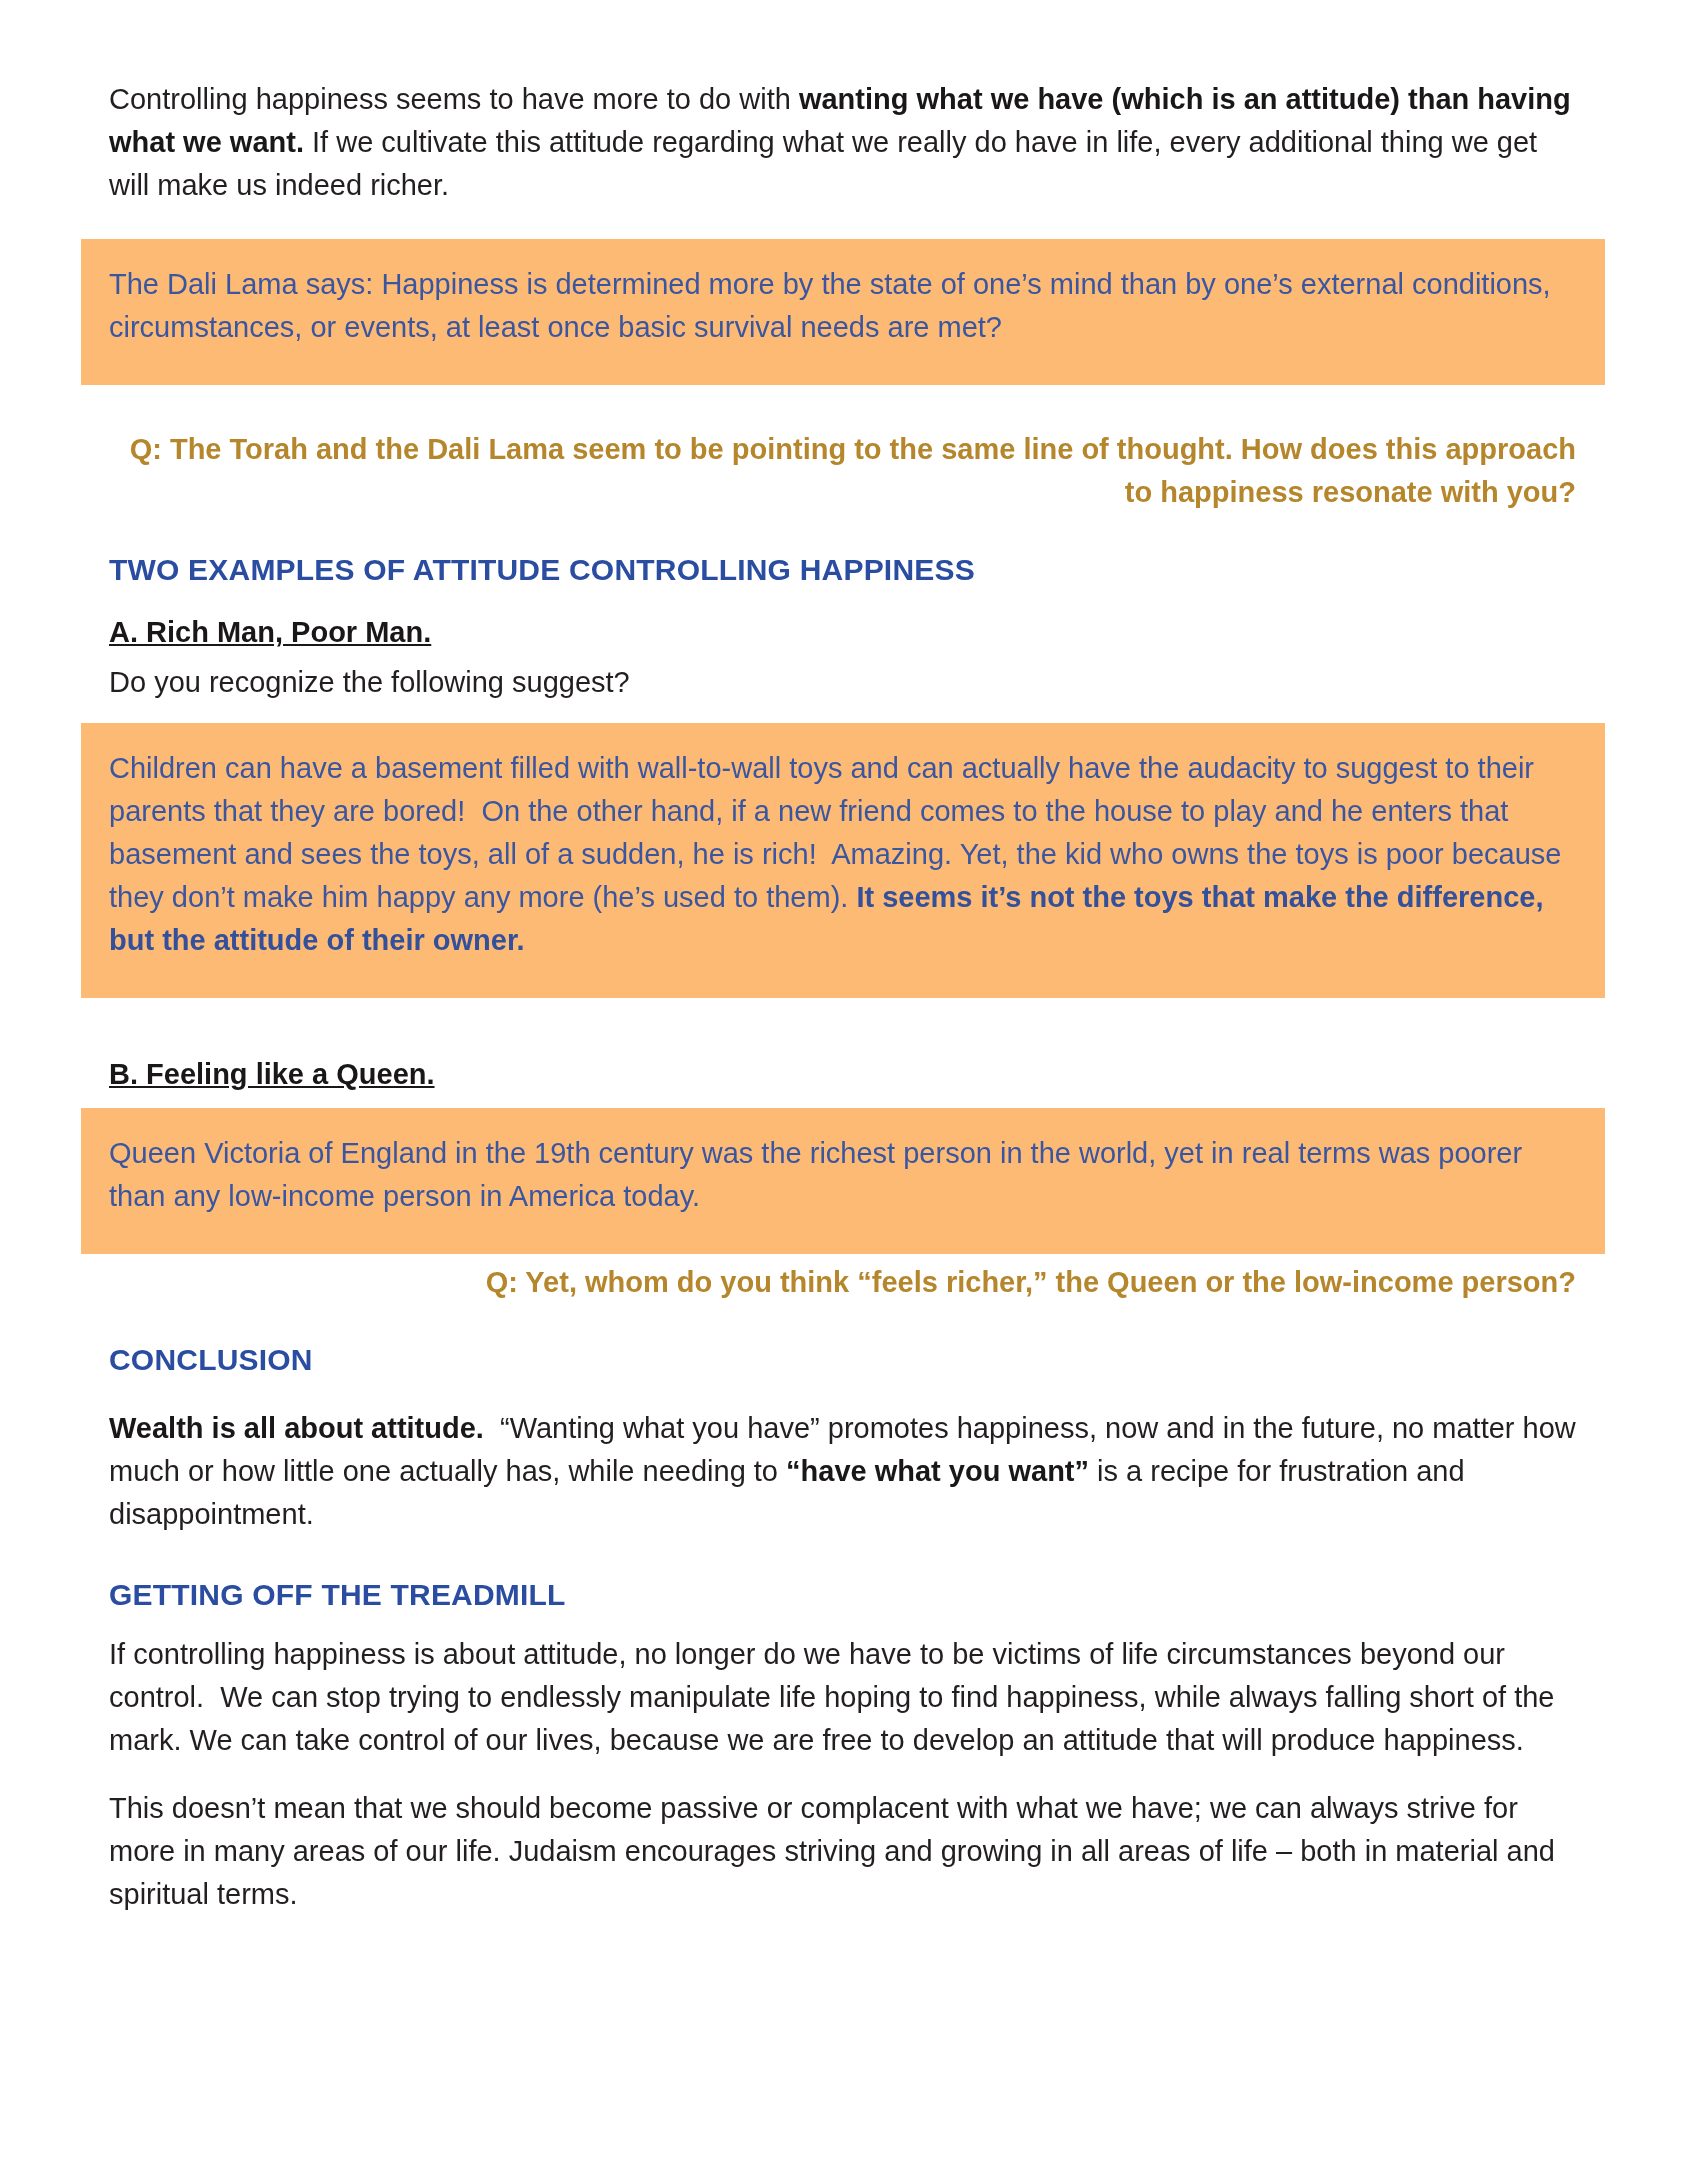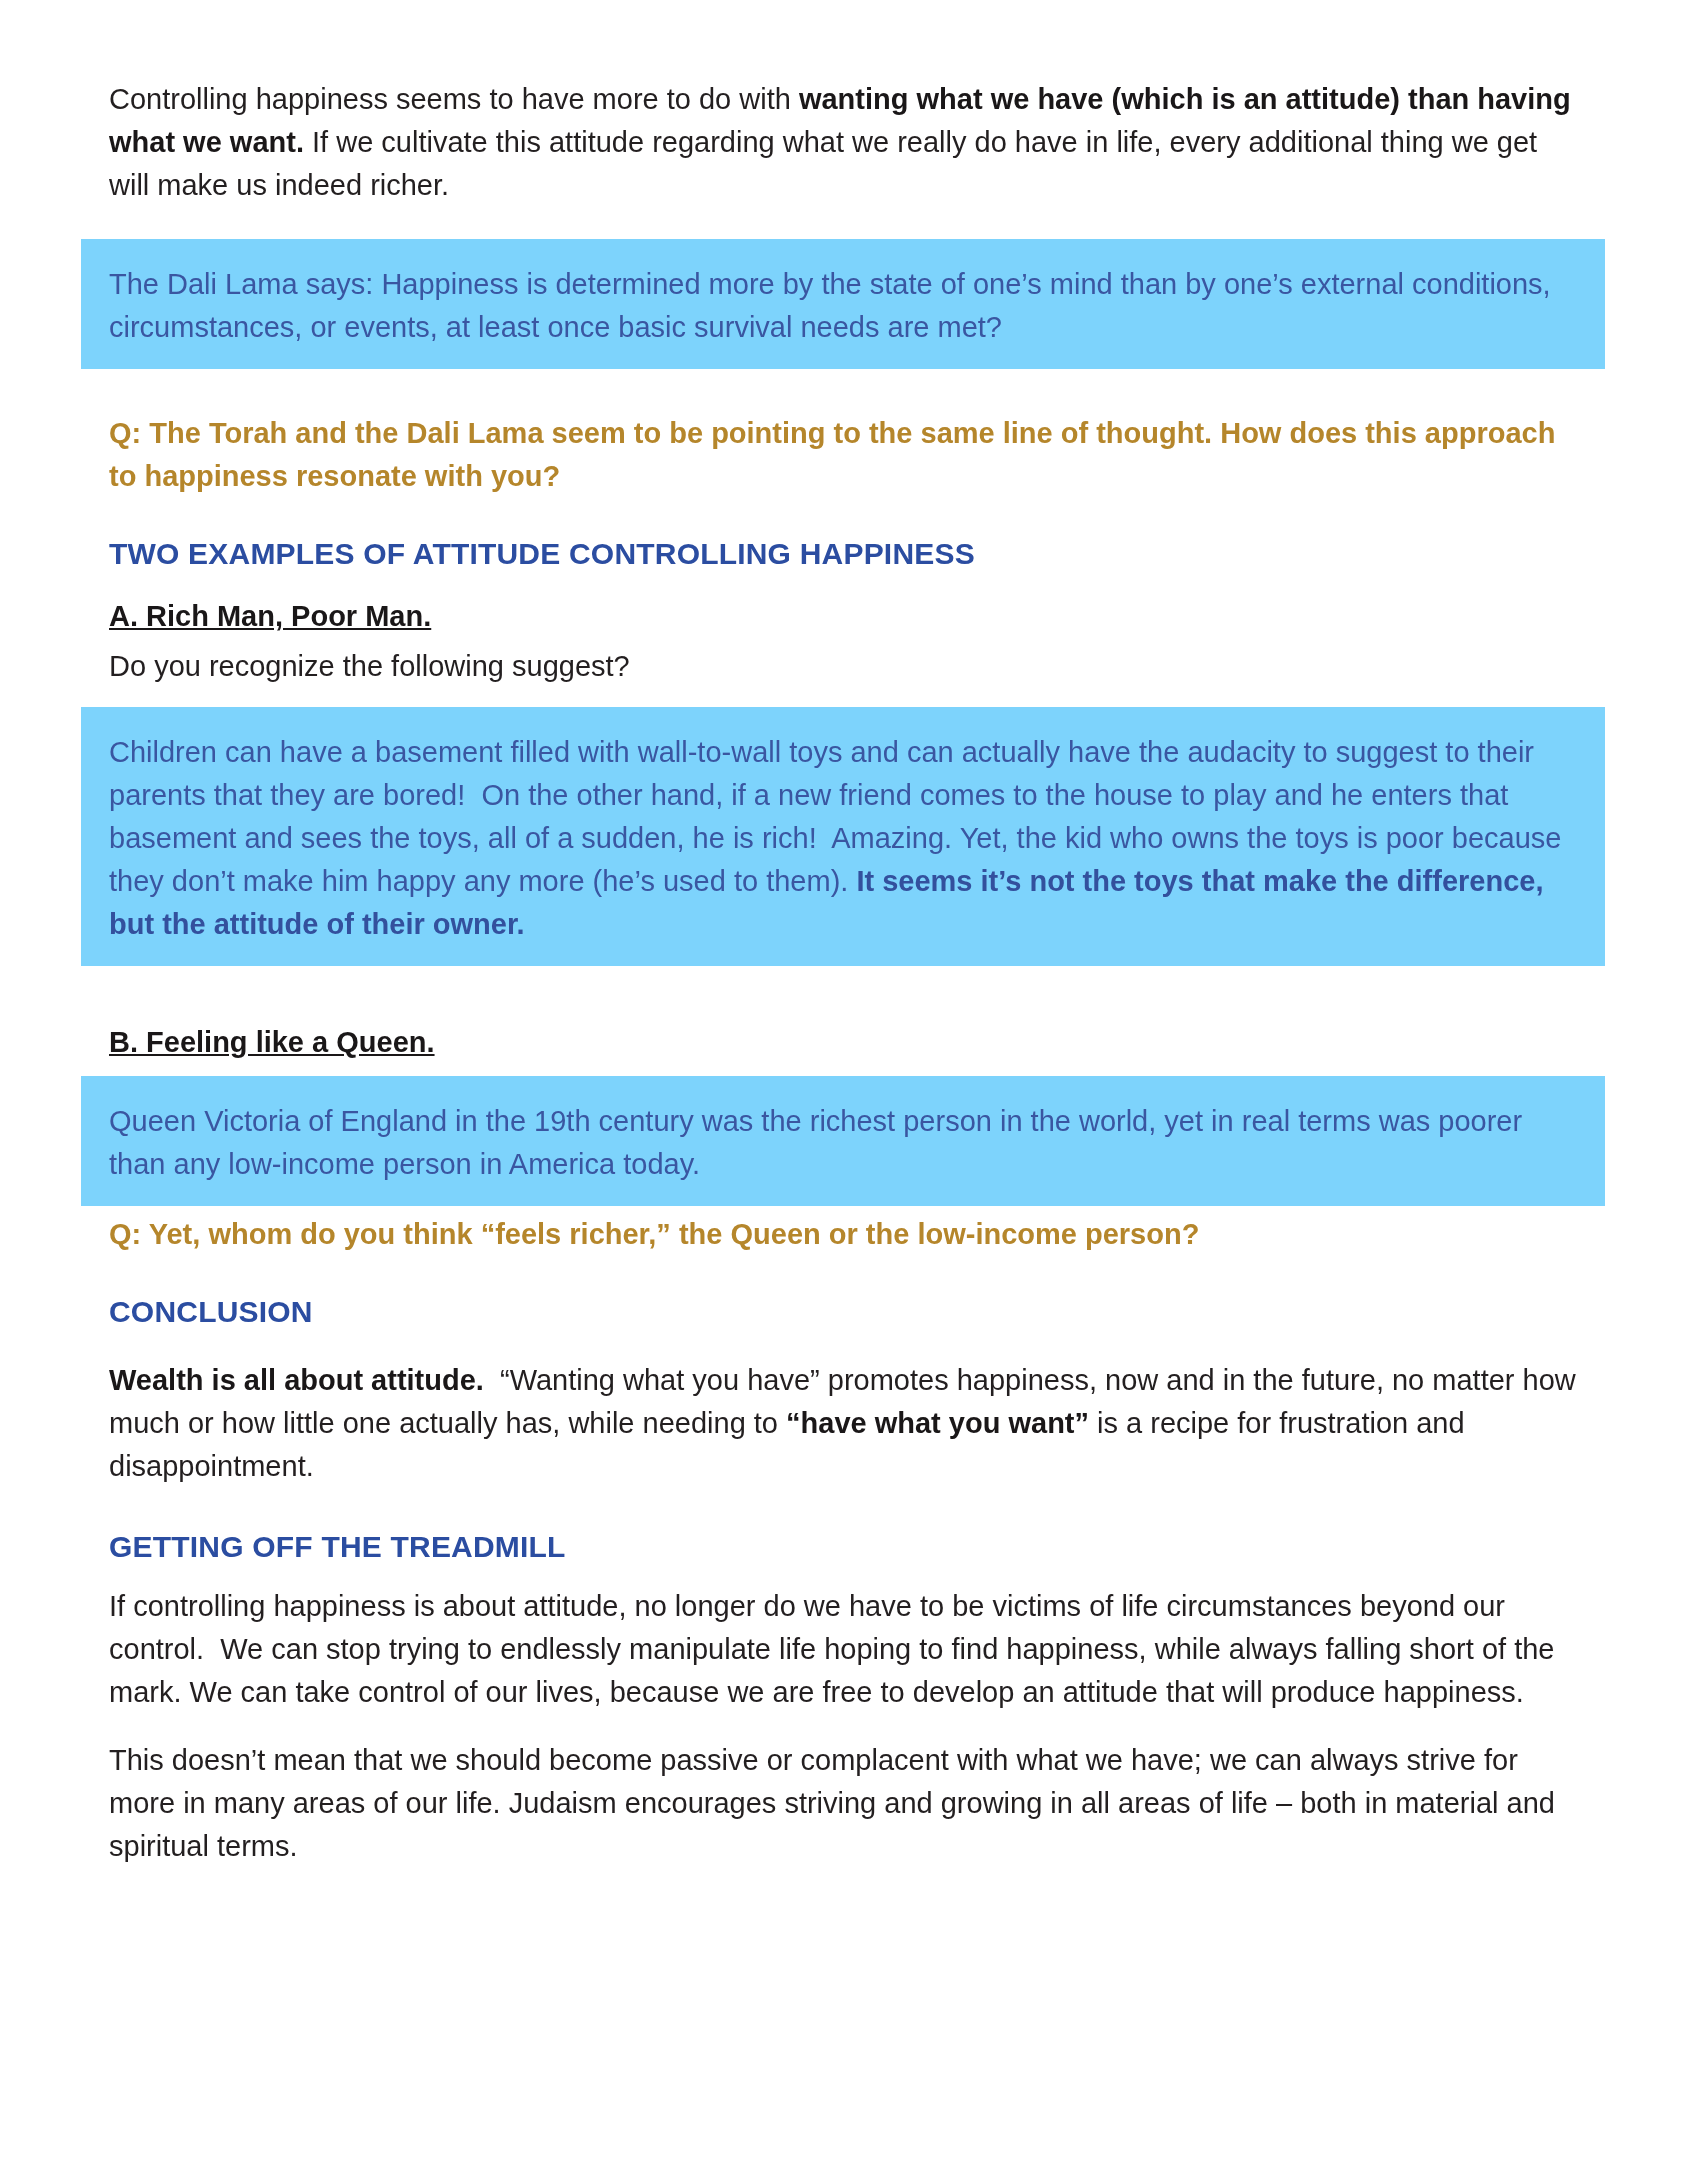--- a/index.html
+++ b/index.html
@@ -18,24 +18,24 @@
   }
   p, h2 { margin: 0; }
   .body {
     font-size: 29px;
     line-height: 43px;
     color: #231f20;
     font-weight: normal;
   }
   .body b { font-weight: bold; color: #1a1718; }
   .quote-box {
-    background: #7dd3fc;
+    background: #fdba74;
     margin-left: -28px;
     margin-right: -29px;
-    padding: 24px 34px 20px 28px;
+    padding: 24px 34px 36px 28px;
   }
   .box-text {
     font-size: 29px;
     line-height: 43px;
     color: #3a56a1;
   }
   .box-text b { font-weight: bold; color: #33509d; }
   .question {
     font-size: 29px;
     line-height: 43px;
@@ -51,21 +51,21 @@
   }
   .subhead {
     font-size: 29px;
     line-height: 43px;
     font-weight: bold;
     color: #1a1718;
     text-decoration: underline;
   }
   .mb-38 { margin-bottom: 32px; }
   .mb-50 { margin-bottom: 43px; }
-  .mb-40 { margin-bottom: 34px; }
+  .mb-40 { margin-bottom: 34px; text-align: right; }
   .mb-24 { margin-bottom: 20.4px; }
   .mb-8  { margin-bottom: 6.8px; }
   .mb-22 { margin-bottom: 19px; }
   .mb-64 { margin-bottom: 55px; }
   .mb-14 { margin-bottom: 12px; }
   .mb-26 { margin-bottom: 7px; }
   .mb-30 { margin-bottom: 25.6px; }
   .mb-44 { margin-bottom: 37px; }
   .mb-20 { margin-bottom: 17px; }
   .page-number {

